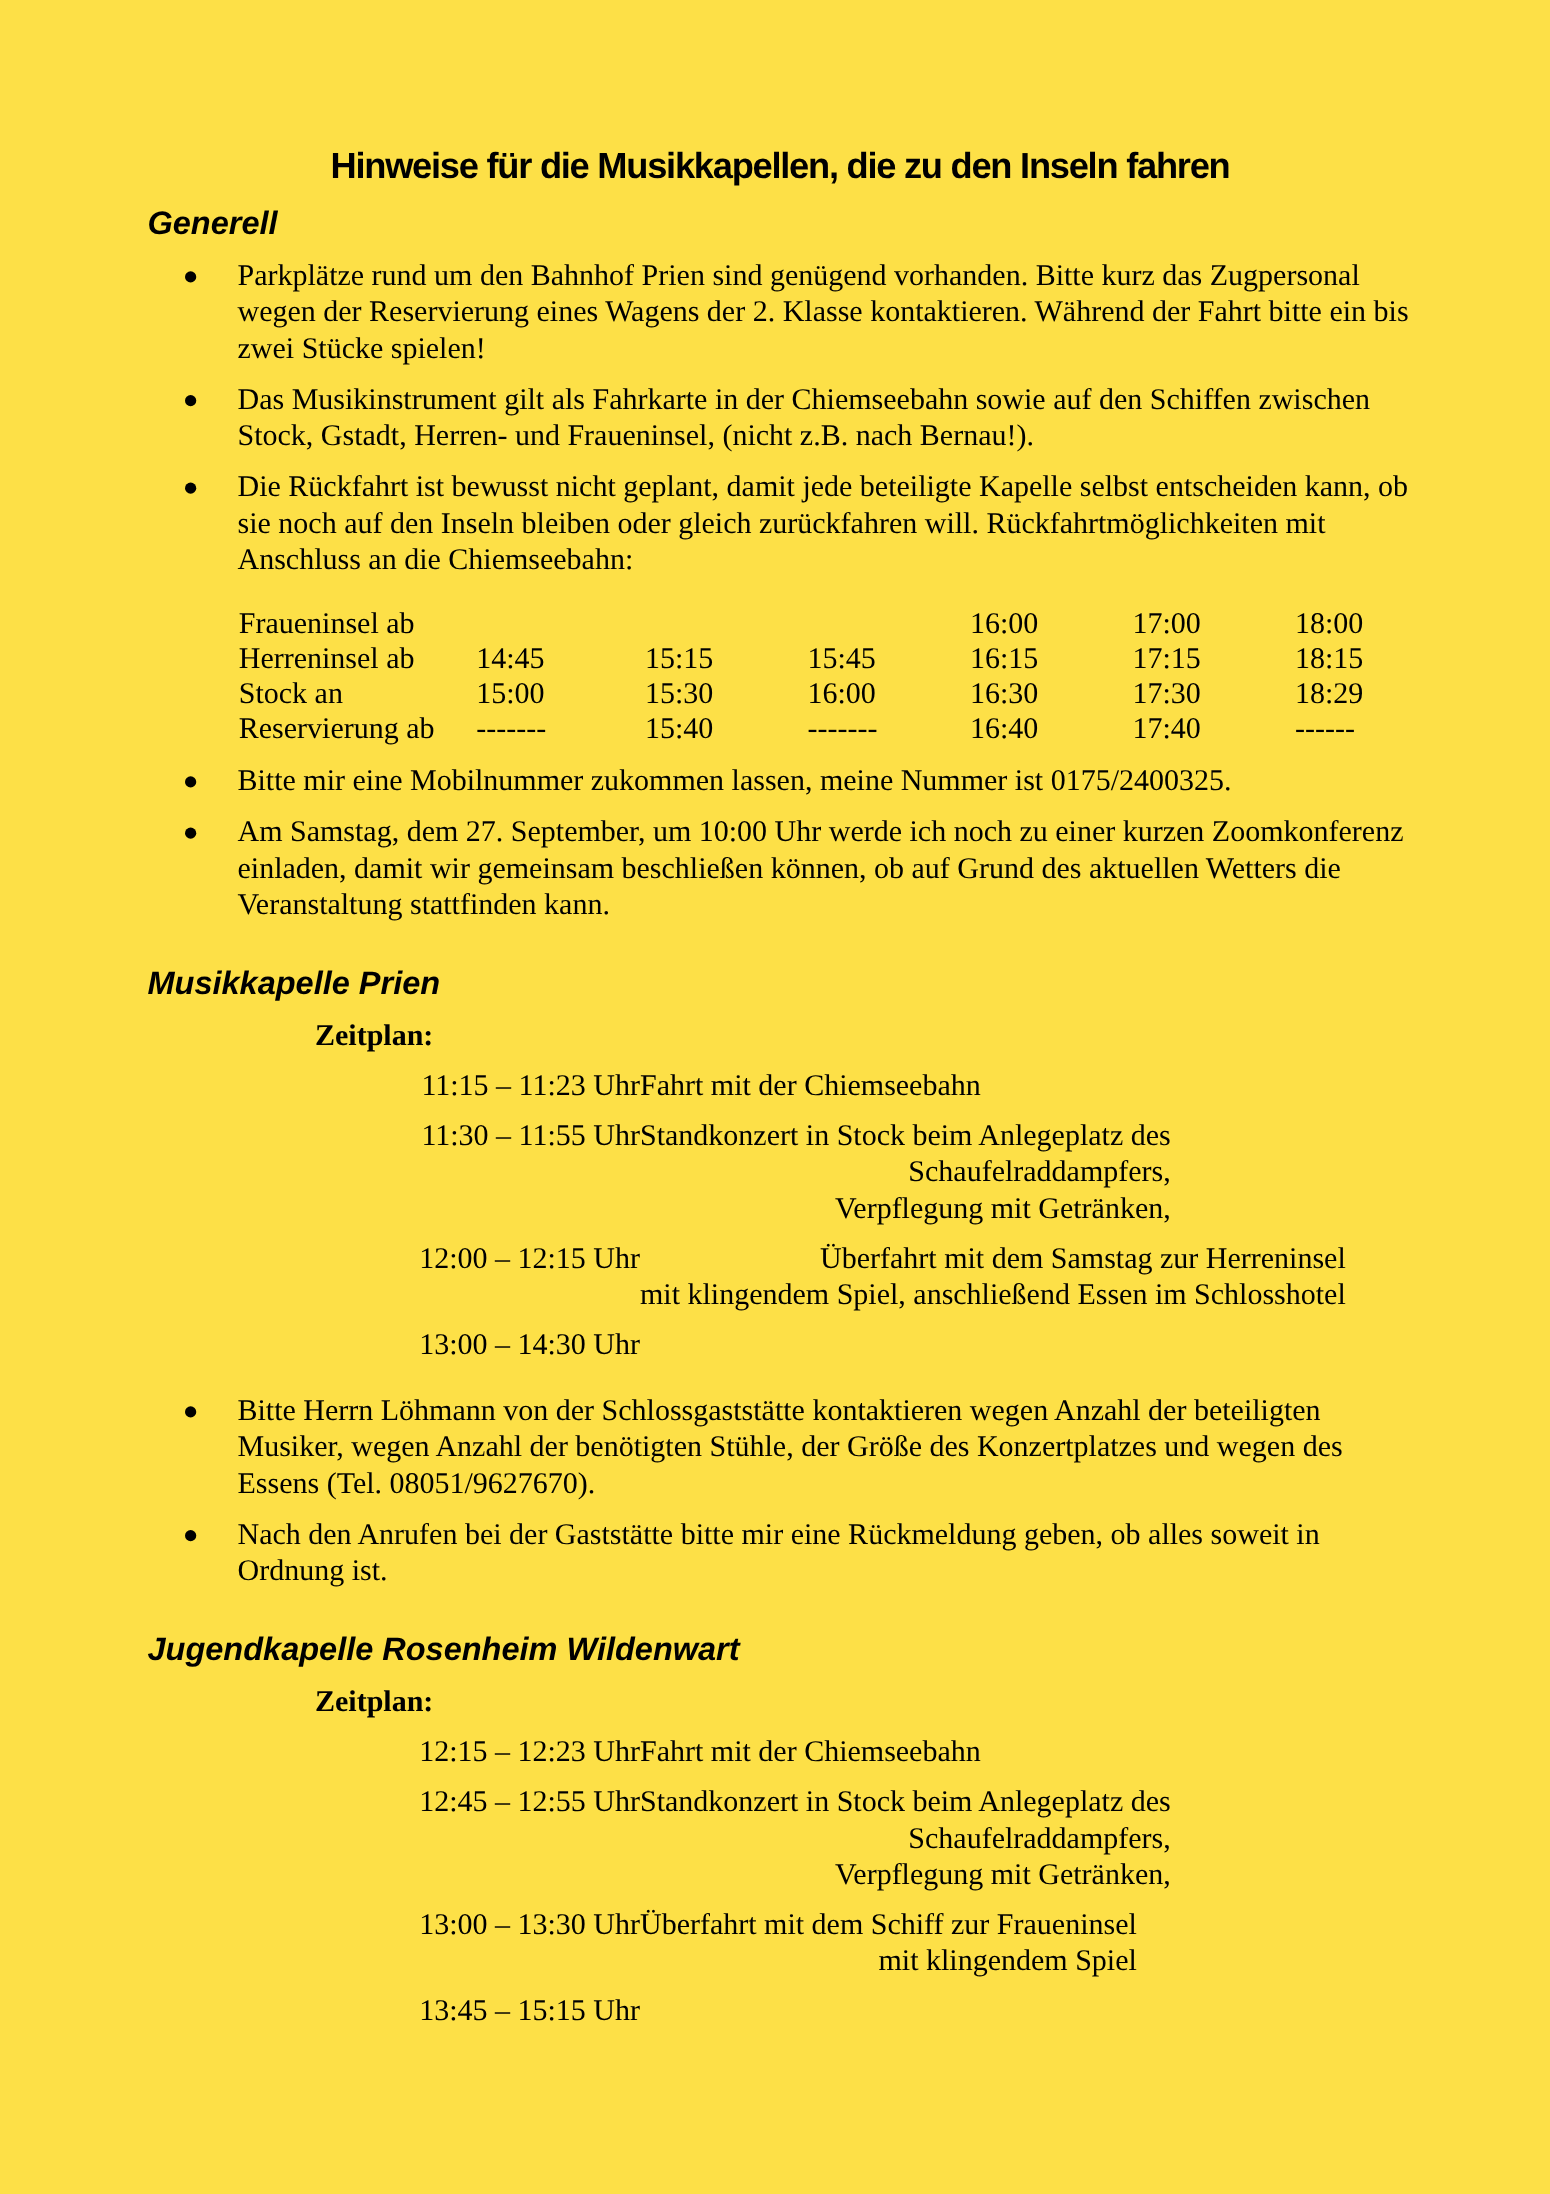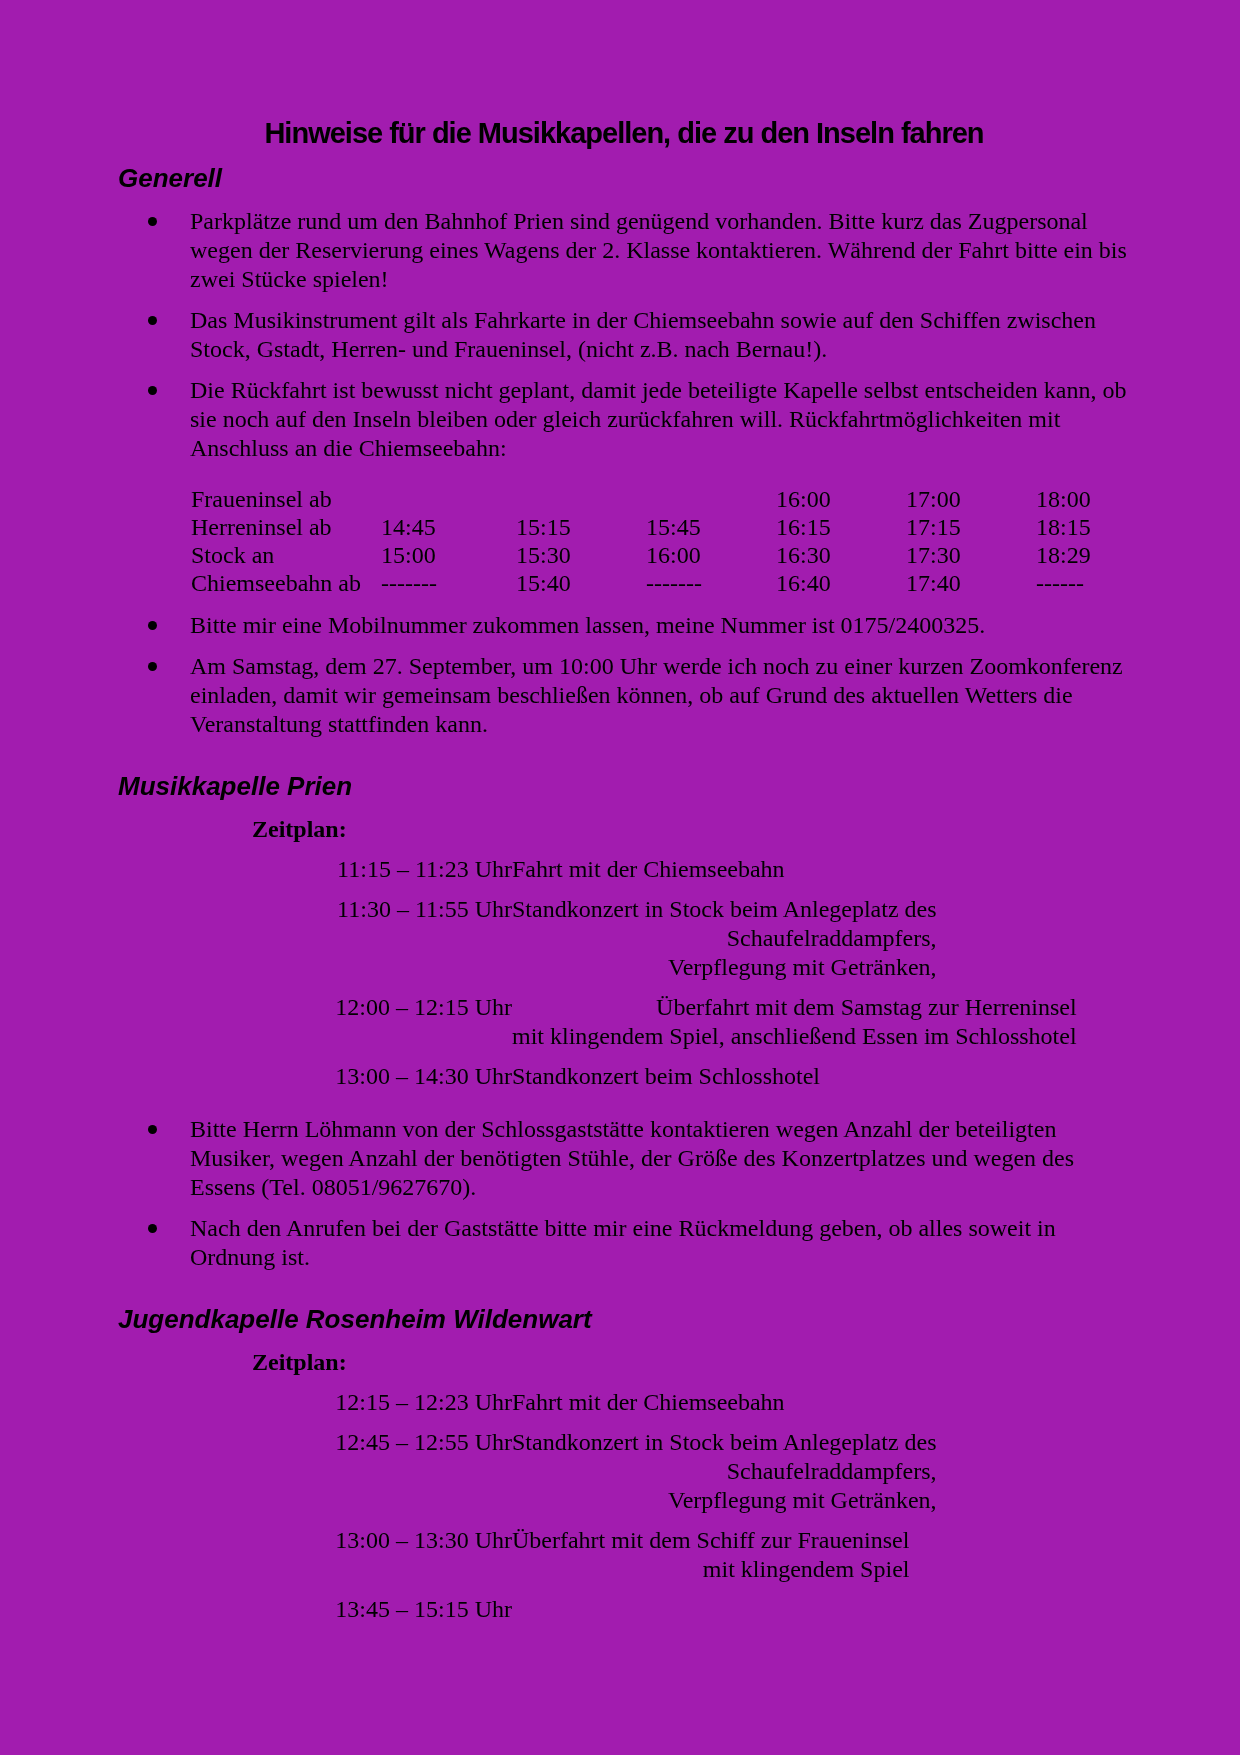--- a/index.html
+++ b/index.html
@@ -1,20 +1,20 @@
 <!DOCTYPE html>
 <html lang="de"><head>
 <meta charset="utf-8">
 <style>
   html, body { margin: 0; padding: 0; background: #ffffff; }
   .page {
     width: 1240px;
     min-height: 1755px;
     box-sizing: border-box;
-    background: #a21caf;
+    background: #fde047;
     color: #000000;
     font-family: "Liberation Serif", "DejaVu Serif", serif;
     font-size: 24px;
     line-height: 29px;
     padding: 116px 110px 40px 118px;
     overflow: hidden;
   }
   .title {
     font-family: "Liberation Sans", "DejaVu Sans", sans-serif;
     font-weight: bold;
@@ -97,21 +97,21 @@
     <div class="cell">18:15</div>
 
     <div class="cell">Stock an</div>
     <div class="cell">15:00</div>
     <div class="cell">15:30</div>
     <div class="cell">16:00</div>
     <div class="cell">16:30</div>
     <div class="cell">17:30</div>
     <div class="cell">18:29</div>
 
-    <div class="cell">Chiemseebahn ab</div>
+    <div class="cell">Reservierung ab</div>
     <div class="cell">-------</div>
     <div class="cell">15:40</div>
     <div class="cell">-------</div>
     <div class="cell">16:40</div>
     <div class="cell">17:40</div>
     <div class="cell">------</div>
   </div>
 
   <div class="bullet">
     <span class="dot"></span>
@@ -142,23 +142,20 @@
   </div>
   <div class="entry">
     <div class="time">12:00 – 12:15 Uhr</div>
     <div class="desc">
       <div>Überfahrt mit dem Samstag zur Herreninsel</div>
       <div>mit klingendem Spiel, anschließend Essen im Schlosshotel</div>
     </div>
   </div>
   <div class="entry">
     <div class="time">13:00 – 14:30 Uhr</div>
-    <div class="desc">
-      <div>Standkonzert beim Schlosshotel</div>
-    </div>
   </div>
 
   <div class="bullet" style="margin-top:24px">
     <span class="dot"></span>
     <span class="txt">Bitte Herrn Löhmann von der Schlossgaststätte kontaktieren wegen Anzahl der beteiligten Musiker, wegen Anzahl der benötigten Stühle, der Größe des Konzertplatzes und wegen des Essens (Tel. 08051/9627670).</span>
   </div>
   <div class="bullet">
     <span class="dot"></span>
     <span class="txt">Nach den Anrufen bei der Gaststätte bitte mir eine Rückmeldung geben, ob alles soweit in Ordnung ist.</span>
   </div>

